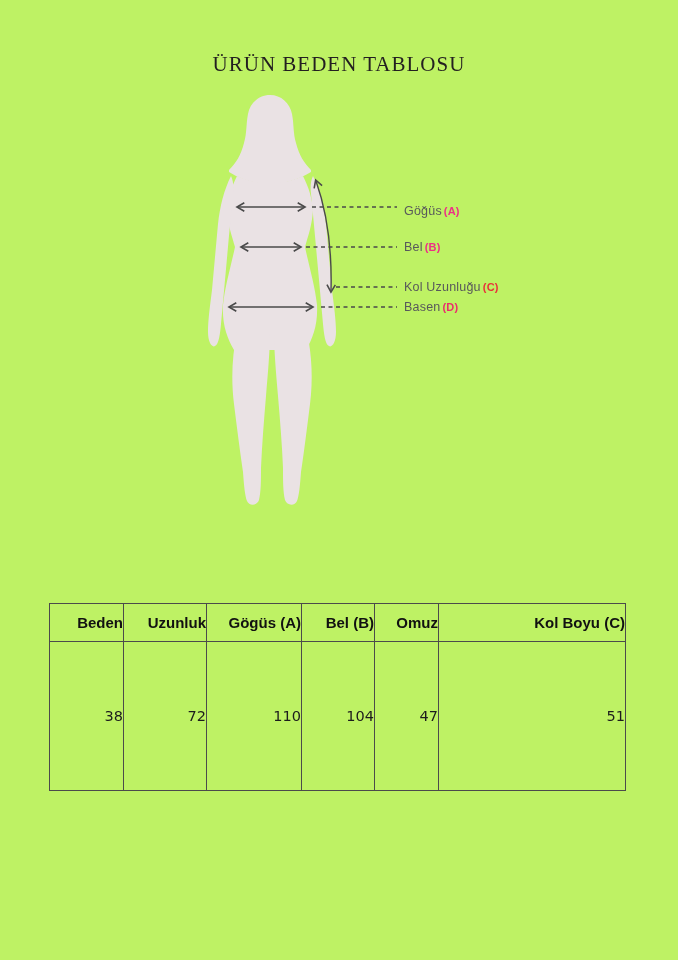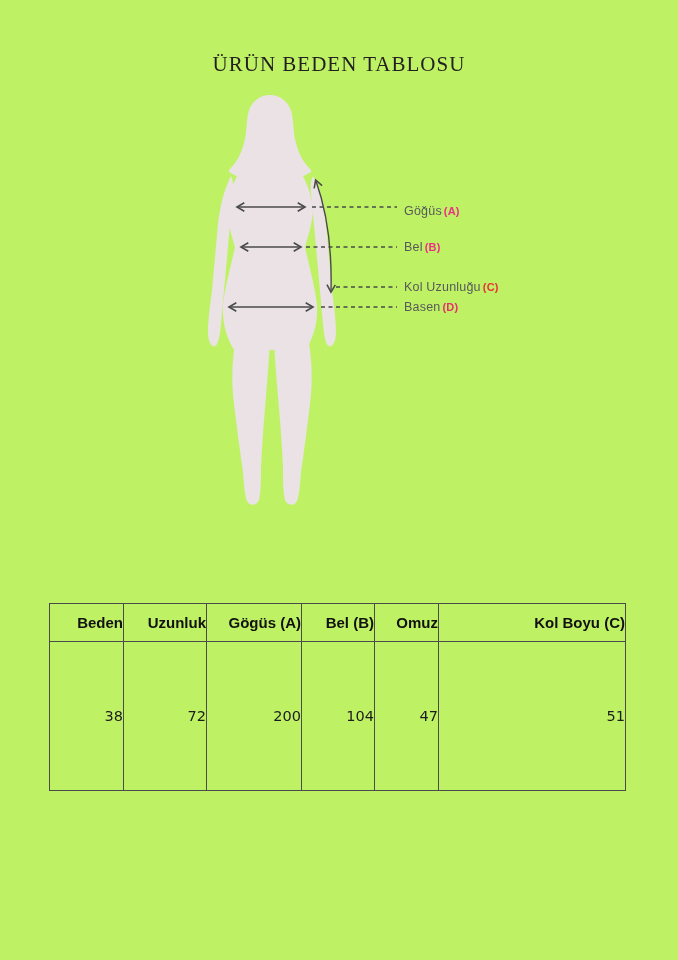--- a/index.html
+++ b/index.html
@@ -174,21 +174,21 @@
         <th>Gögüs (A)</th>
         <th>Bel (B)</th>
         <th>Omuz</th>
         <th>Kol Boyu (C)</th>
       </tr>
     </thead>
     <tbody>
       <tr>
         <td>38</td>
         <td>72</td>
-        <td>200</td>
+        <td>110</td>
         <td>104</td>
         <td>47</td>
         <td>51</td>
       </tr>
     </tbody>
   </table>
 
 </div>
 
 </body></html>

